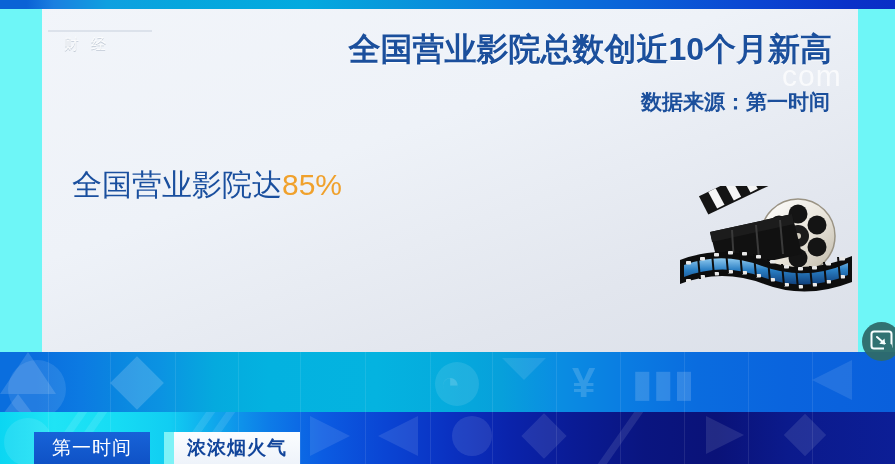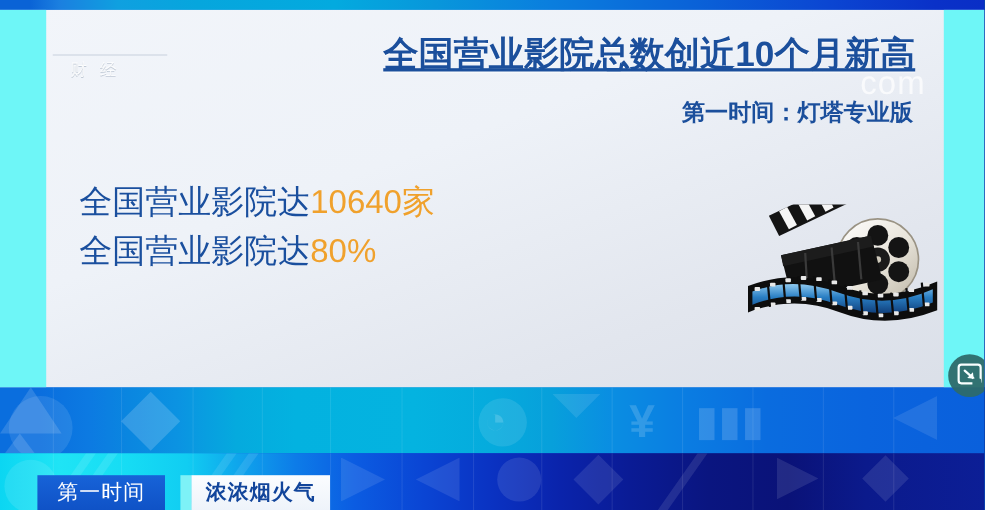--- a/index.html
+++ b/index.html
@@ -156,42 +156,41 @@
     border-radius: 13px;
     border: 2px solid rgba(210,216,226,0.85);
     color: rgba(255,255,255,0.9);
     font-size: 19px;
     font-weight: bold;
     text-align: center;
     line-height: 26px;
     text-shadow: 0 1px 0 rgba(175,185,200,0.7);
   }
   .cctv-sub {
-    margin-top: 19px;
+    margin-top: 0;
     font-size: 15px;
     letter-spacing: 12px;
     color: rgba(255,255,255,0.85);
     text-shadow: 0 1px 0 rgba(178,188,202,0.75);
     padding-left: 16px;
     border-top: 2px solid rgba(215,221,231,0.8);
     padding-top: 3px;
     width: 88px;
   }
 
   
   .headline {
     position: absolute;
     right: 63px; top: 28px;
     font-size: 32px;
     font-weight: bold;
     color: #1b4f9c;
     letter-spacing: 0px;
     white-space: nowrap;
     text-shadow: 0 1px 1px rgba(255,255,255,0.9);
-    text-decoration: underline;
   }
   .source {
     position: absolute;
     right: 65px; top: 88px;
     font-size: 21px;
     font-weight: bold;
     color: #1b4f9c;
     white-space: nowrap;
   }
 
@@ -347,28 +346,25 @@
   <div class="card-left-bar"></div>
   <div class="card-right-bar"></div>
 
   <div class="cctv-logo">
     <div class="cctv-sub">财经</div>
   </div>
 
   <div class="watermark">com</div>
 
   <div class="headline">全国营业影院总数创近10个月新高</div>
-  <div class="source">第一时间：灯塔专业版</div>
+  <div class="source">数据来源：第一时间</div>
 
   <div class="body-text">
     <div class="body-line">
-      <span>全国营业影院达</span><span class="hl">10640家</span>
-    </div>
-    <div class="body-line">
-      <span>全国营业影院达</span><span class="hl">80%</span>
+      <span>全国营业影院达</span><span class="hl">85%</span>
     </div>
   </div>
 
   <div class="film-art">
     <svg width="182" height="116" viewBox="0 0 182 116" xmlns="http://www.w3.org/2000/svg">
       <defs>
         <linearGradient id="reelG" x1="0" y1="0" x2="1" y2="1">
           <stop offset="0%" stop-color="#ffffff"></stop>
           <stop offset="55%" stop-color="#e8e4da"></stop>
           <stop offset="100%" stop-color="#bdb6a6"></stop>

